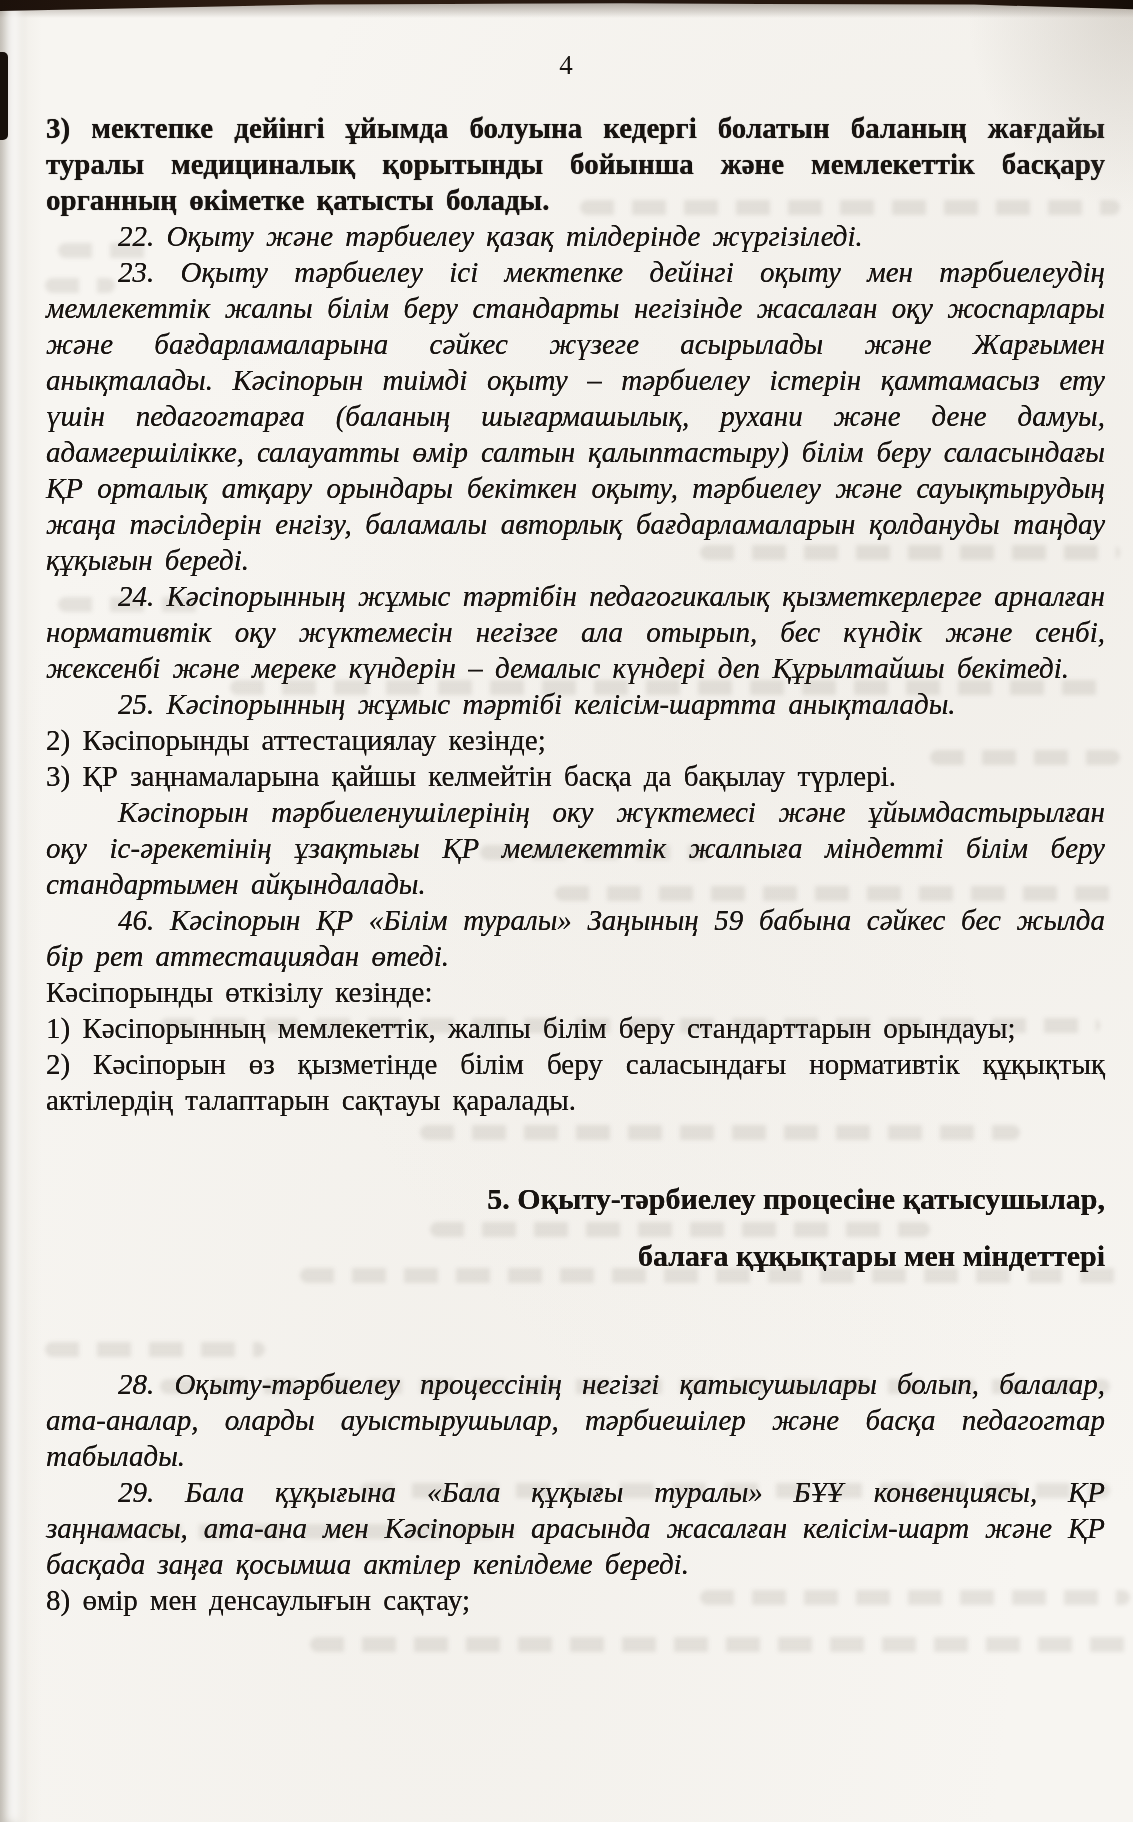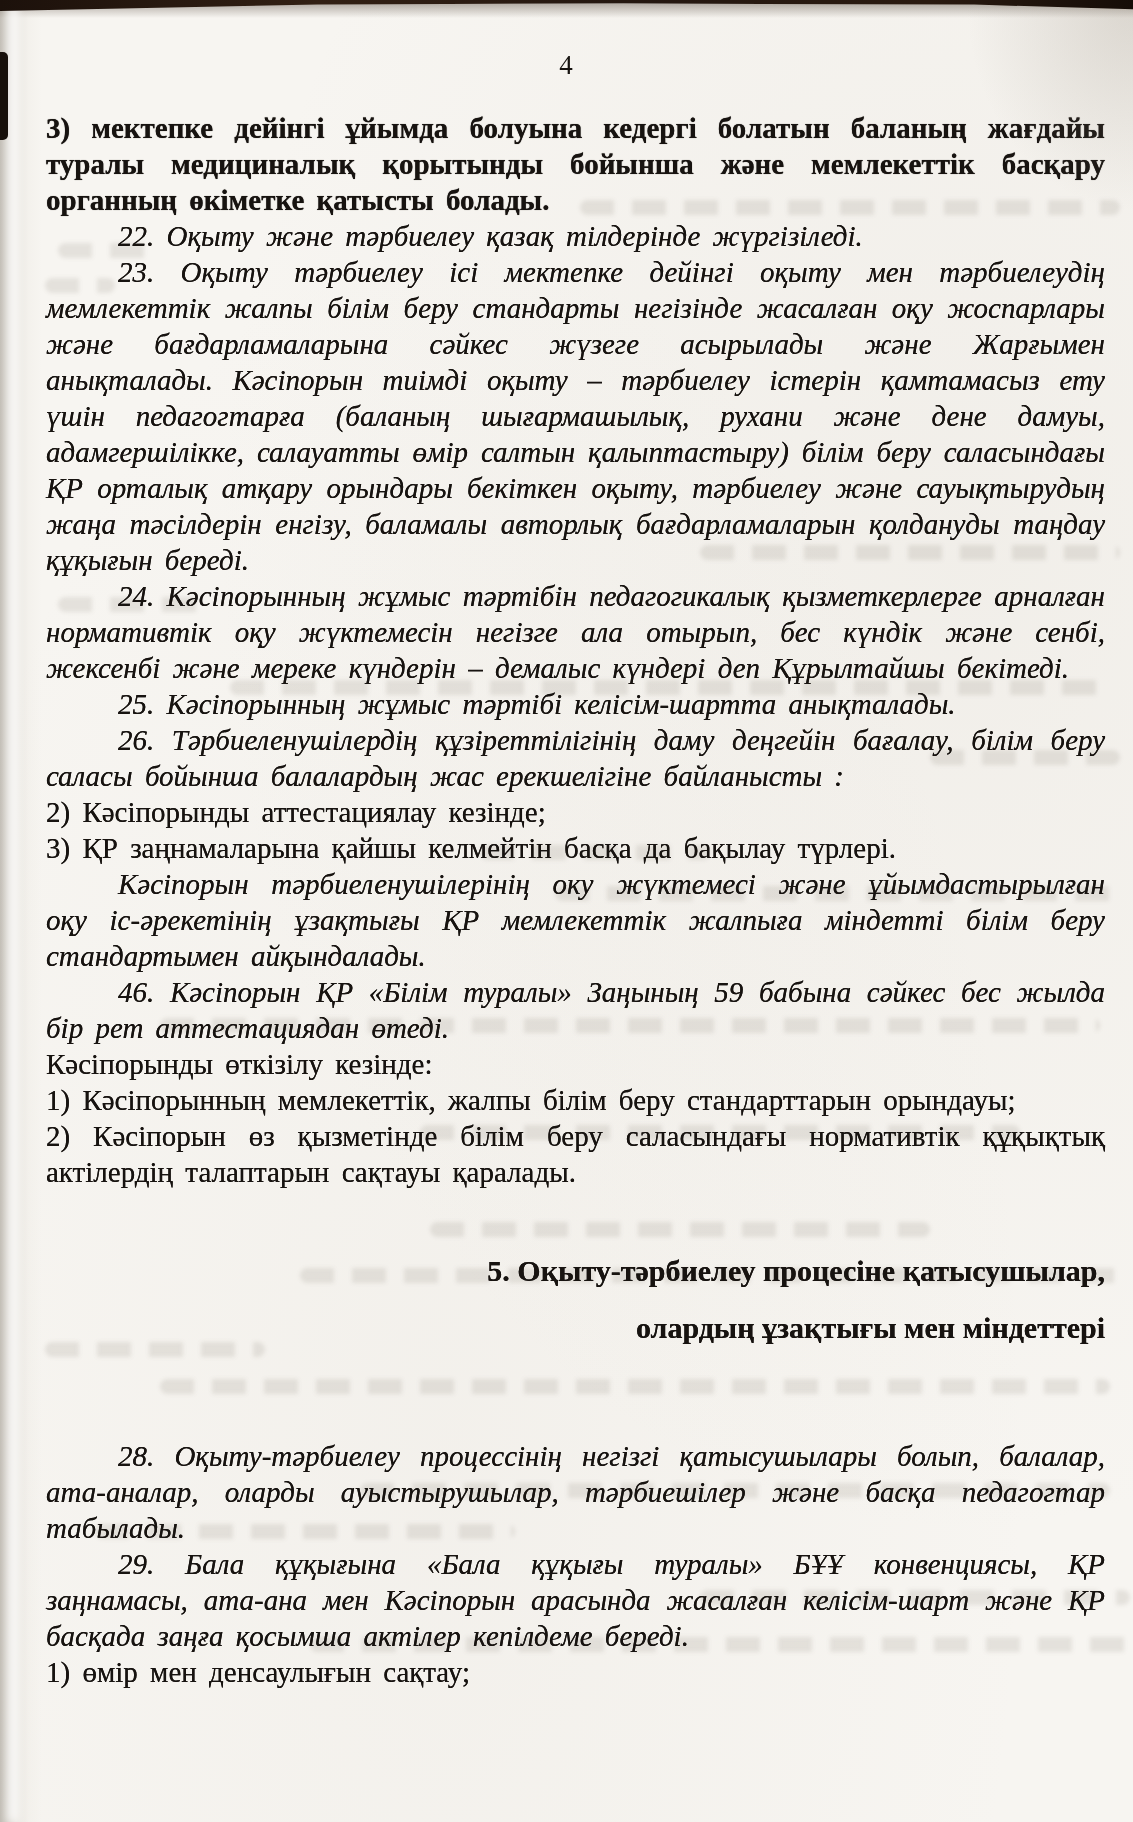--- a/index.html
+++ b/index.html
@@ -120,30 +120,29 @@
   <div class="ghost" style="top:1590px;left:700px;width:430px"></div>
   <div class="ghost" style="top:1637px;left:310px;width:820px"></div>
 
   <div class="page-number">4</div>
   <div class="content" id="content">
       <p class="para bold">3) мектепке дейінгі ұйымда болуына кедергі болатын баланың жағдайы туралы медициналық қорытынды бойынша және мемлекеттік басқару органның өкіметке қатысты болады.</p>
       <p class="para indent">22. Оқыту және тәрбиелеу қазақ тілдерінде жүргізіледі.</p>
       <p class="para indent">23. Оқыту тәрбиелеу ісі мектепке дейінгі оқыту мен тәрбиелеудің мемлекеттік жалпы білім беру стандарты негізінде жасалған оқу жоспарлары және бағдарламаларына сәйкес жүзеге асырылады және Жарғымен анықталады. Кәсіпорын тиімді оқыту – тәрбиелеу істерін қамтамасыз ету үшін педагогтарға (баланың шығармашылық, рухани және дене дамуы, адамгершілікке, салауатты өмір салтын қалыптастыру) білім беру саласындағы ҚР орталық атқару орындары бекіткен оқыту, тәрбиелеу және сауықтырудың жаңа тәсілдерін енгізу, баламалы авторлық бағдарламаларын қолдануды таңдау құқығын береді.</p>
       <p class="para indent">24. Кәсіпорынның жұмыс тәртібін педагогикалық қызметкерлерге арналған нормативтік оқу жүктемесін негізге ала отырып, бес күндік және сенбі, жексенбі және мереке күндерін – демалыс күндері деп Құрылтайшы бекітеді.</p>
       <p class="para indent">25. Кәсіпорынның жұмыс тәртібі келісім-шартта анықталады.</p>
-      <p class="para indent">26. Тәрбиеленушілердің құзіреттілігінің даму деңгейін бағалау, білім беру саласы бойынша балалардың жас ерекшелігіне байланысты :</p>
       <p class="para">2) Кәсіпорынды аттестациялау кезінде;</p>
       <p class="para">3) ҚР заңнамаларына қайшы келмейтін басқа да бақылау түрлері.</p>
       <p class="para indent">Кәсіпорын тәрбиеленушілерінің оку жүктемесі және ұйымдастырылған оқу іс-әрекетінің ұзақтығы ҚР мемлекеттік жалпыға міндетті білім беру стандартымен айқындалады.</p>
       <p class="para indent">46. Кәсіпорын ҚР «Білім туралы» Заңының 59 бабына сәйкес бес жылда бір рет аттестациядан өтеді.</p>
       <p class="para">Кәсіпорынды өткізілу кезінде:</p>
       <p class="para">1) Кәсіпорынның мемлекеттік, жалпы білім беру стандарттарын орындауы;</p>
       <p class="para">2) Кәсіпорын өз қызметінде білім беру саласындағы нормативтік құқықтық актілердің талаптарын сақтауы қаралады.</p>
       <div class="heading">
         <div>5. Оқыту-тәрбиелеу процесіне қатысушылар,</div>
-        <div>олардың ұзақтығы мен міндеттері</div>
+        <div>балаға құқықтары мен міндеттері</div>
       </div>
       <p class="para indent">28. Оқыту-тәрбиелеу процессінің негізгі қатысушылары болып, балалар, ата-аналар, оларды ауыстырушылар, тәрбиешілер және басқа педагогтар табылады.</p>
       <p class="para indent">29. Бала құқығына «Бала құқығы туралы» БҰҰ конвенциясы, ҚР заңнамасы, ата-ана мен Кәсіпорын арасында жасалған келісім-шарт және ҚР басқада заңға қосымша актілер кепілдеме береді.</p>
-      <p class="para">1) өмір мен денсаулығын сақтау;</p>
+      <p class="para">8) өмір мен денсаулығын сақтау;</p>
     </div>
 
 </div>
 
 </body></html>

